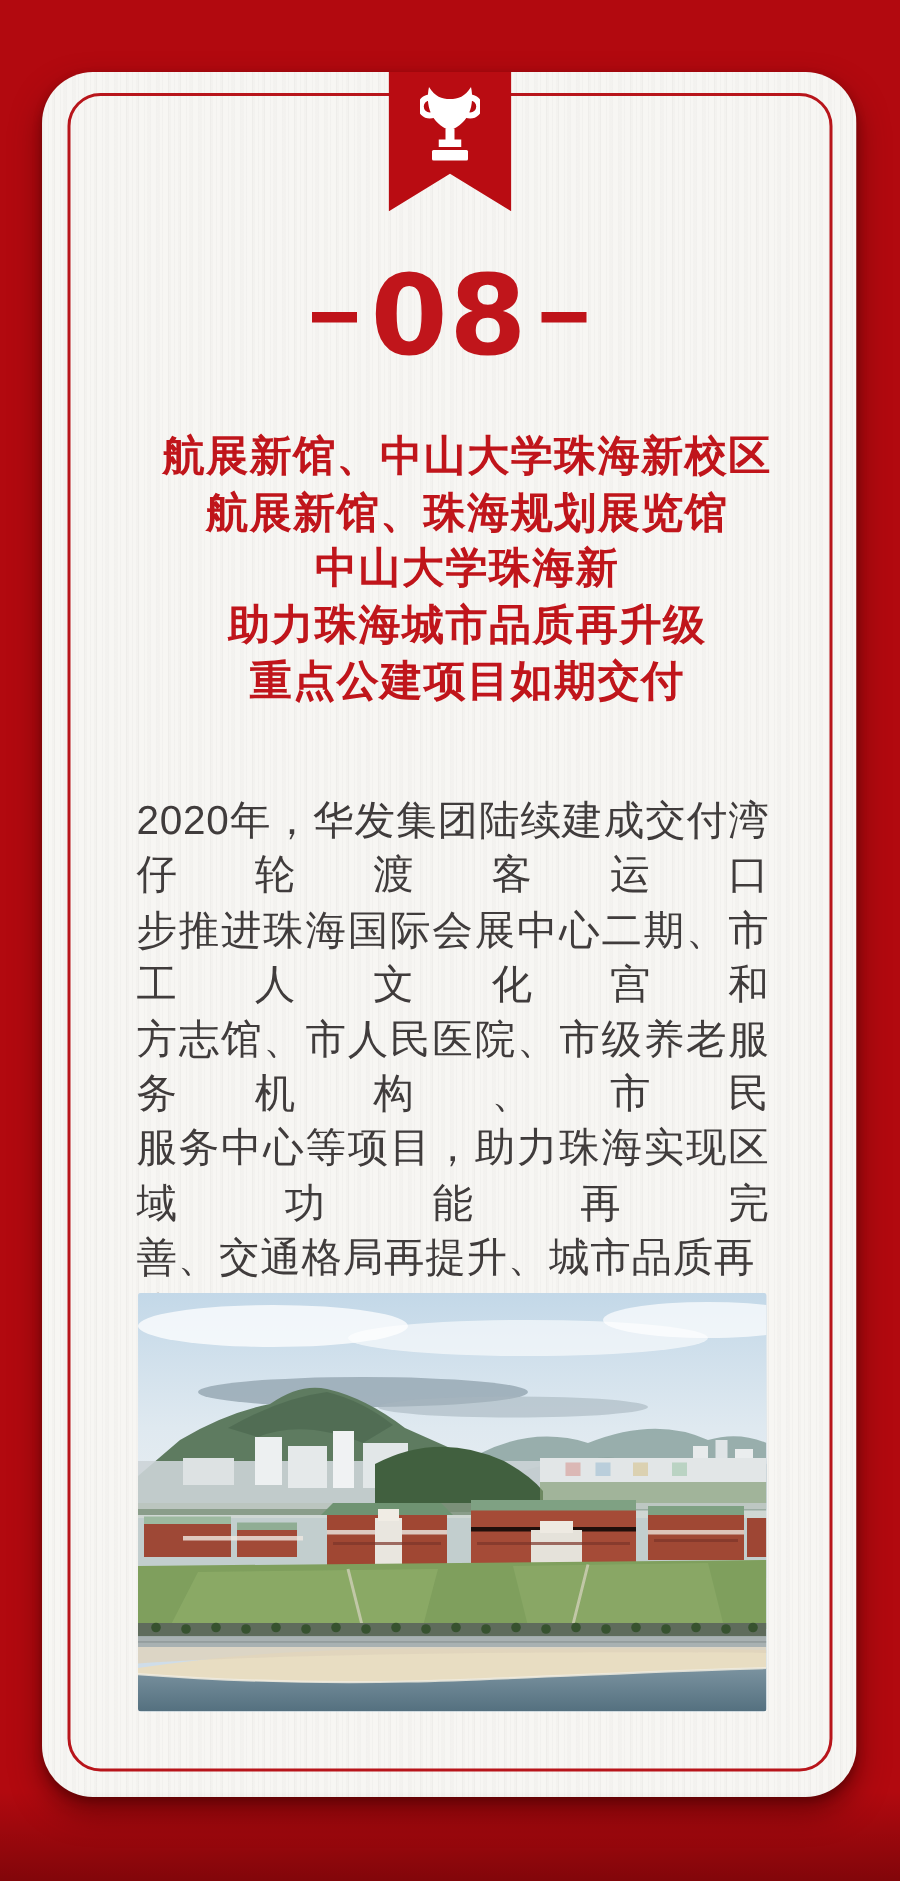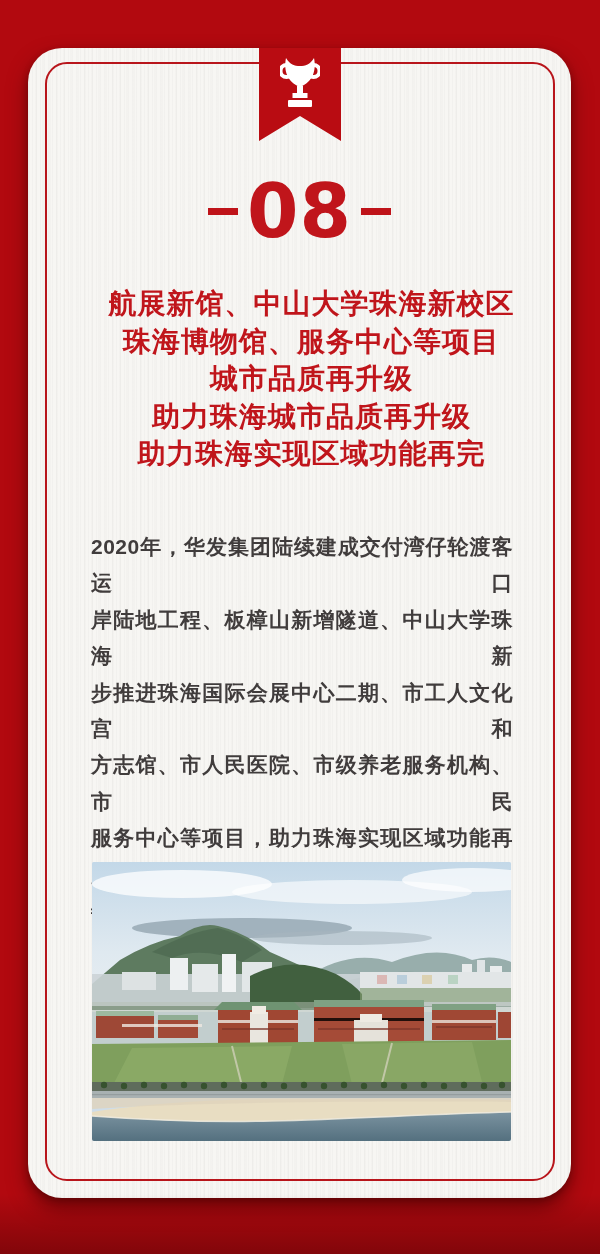--- a/index.html
+++ b/index.html
@@ -45,21 +45,21 @@
     font-size:74px;font-weight:bold;color:#c0151b;line-height:1;
     letter-spacing:1px;
   }
   .headline{
     position:absolute;left:12px;top:237px;width:100%;
     text-align:center;color:#c0151b;font-weight:700;
     font-size:28px;line-height:37.5px;letter-spacing:1px;
   }
   .body-text{
     position:absolute;left:63px;top:481px;width:422px;
-    color:#403c3c;font-size:21px;line-height:36.4px;letter-spacing:.5px;font-weight:bold;
+    color:#403c3c;font-size:27px;line-height:36.4px;letter-spacing:.5px;
   }
   .jline{text-align:justify;text-align-last:justify;}
   .jlast{text-align:left;text-align-last:left;}
   .photo{
     position:absolute;left:64px;top:814px;width:419px;height:279px;
     border-radius:2px;overflow:hidden;background:#cfdde9;
   }
   .photo svg{display:block;}
 </style>
 </head>
@@ -82,29 +82,28 @@
     </div>
 
     <div class="number-row">
       <span class="dash"></span>
       <span class="num">08</span>
       <span class="dash"></span>
     </div>
 
     <div class="headline">
       <div>航展新馆、中山大学珠海新校区</div>
-      <div>珠海博物馆、服务中心等项目</div>
-      <div>城市品质再升级</div>
+      <div>航展新馆、珠海规划展览馆</div>
+      <div>中山大学珠海新</div>
       <div>助力珠海城市品质再升级</div>
-      <div>助力珠海实现区域功能再完</div>
+      <div>重点公建项目如期交付</div>
     </div>
 
     <div class="body-text">
       <div class="jline">2020年，华发集团陆续建成交付湾仔轮渡客运口</div>
-      <div class="jline">岸陆地工程、板樟山新增隧道、中山大学珠海新</div>
       <div class="jline">步推进珠海国际会展中心二期、市工人文化宫和</div>
       <div class="jline">方志馆、市人民医院、市级养老服务机构、市民</div>
       <div class="jline">服务中心等项目，助力珠海实现区域功能再完</div>
       <div class="jlast">善、交通格局再提升、城市品质再升级。</div>
     </div>
 
     <div class="photo">
       <svg width="419" height="279" viewBox="0 0 419 279" preserveAspectRatio="none">
         <defs>
           <linearGradient id="gsky" x1="0" y1="0" x2="0" y2="1">

